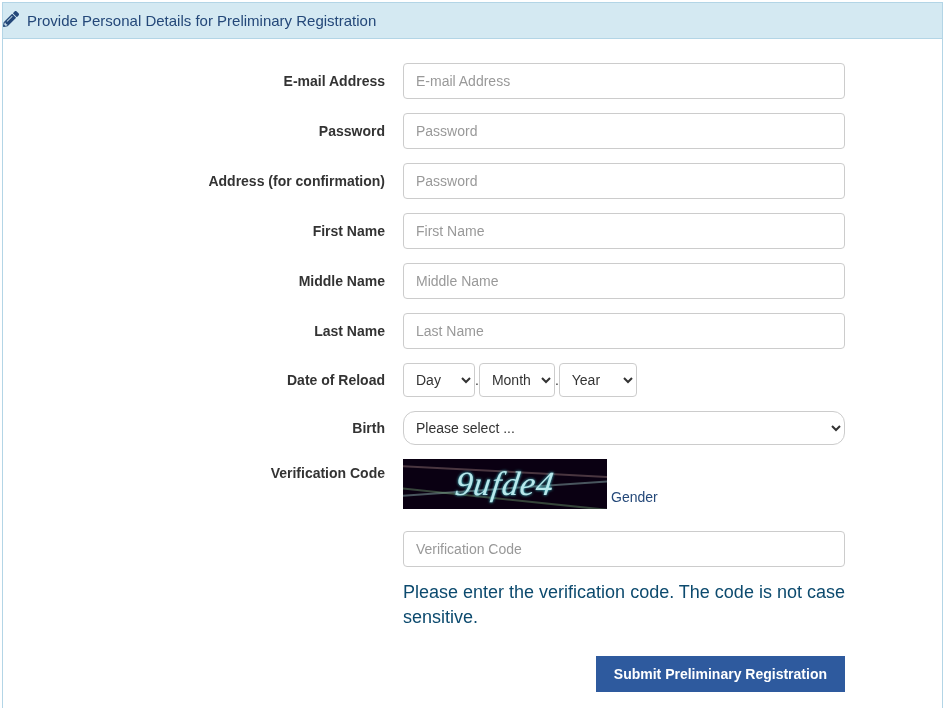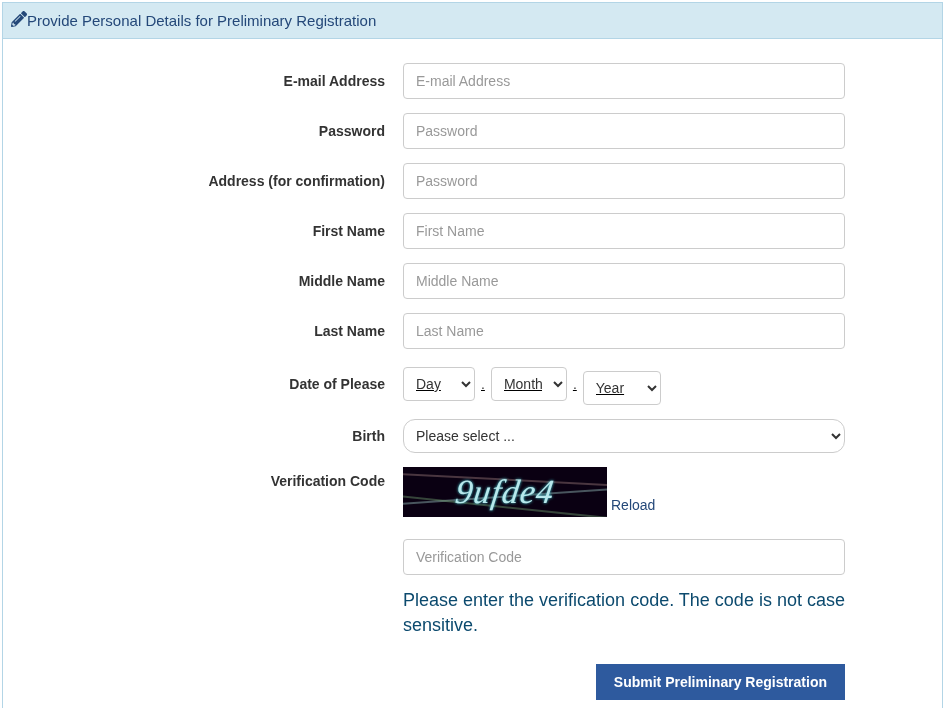--- a/index.html
+++ b/index.html
@@ -14,24 +14,25 @@
       width: 945px;
     }
     .panel {
       border: 1px solid #b3d5e6;
       margin: 2px;
     }
     .panel-header {
       background: #d4e9f2;
       color: #244879;
       font-size: 15px;
-      padding: 8px 8px;
+      padding: 8px 0;
       border-bottom: 1px solid #b3d5e6;
       display: flex;
       align-items: center;
+      gap: 8px;
     }
     .panel-body {
       background: #fff;
       padding: 24px 40px 28px 40px;
     }
     .form-row {
       display: flex;
       align-items: center;
       margin-bottom: 14px;
     }
@@ -71,30 +72,28 @@
       font-family: inherit;
     }
     .select-full {
       width: 100%;
       max-width: 442px;
       border-radius: 12px;
     }
     .dob-group {
       display: flex;
       align-items: center;
-      gap: 6px;
-      text-decoration: underline;
     }
     .dob-sep {
       color: #333;
       font-size: 14px;
     }
     .day-select { width: 72px; }
     .month-select { width: 76px; }
-    .year-select { width: 78px; margin-top: 8px; }
+    .year-select { width: 78px; }
     .captcha-row {
       display: flex;
       align-items: flex-start;
       margin-bottom: 14px;
     }
     .captcha-block {
       flex: 1;
     }
     .captcha-img-row {
       display: flex;
@@ -218,21 +217,21 @@
     </div>
 
     <div class="form-row">
       <label class="form-label">Last Name</label>
       <div class="form-field">
         <input type="text" class="text-input" placeholder="Last Name" style="">
       </div>
     </div>
 
     <div class="form-row">
-      <label class="form-label">Date of Please</label>
+      <label class="form-label">Date of Reload</label>
       <div class="form-field">
         <div class="dob-group">
           <select class="select-input day-select">
             <option>Day</option>
           </select>
           <span class="dob-sep">.</span>
           <select class="select-input month-select">
             <option>Month</option>
           </select>
           <span class="dob-sep">.</span>
@@ -255,21 +254,21 @@
     <div class="captcha-row">
       <label class="form-label" style="padding-top:6px;">Verification Code</label>
       <div class="captcha-block">
         <div class="captcha-img-row">
           <div class="captcha-img">
             <div class="captcha-noise n1"></div>
             <div class="captcha-noise n2"></div>
             <div class="captcha-noise n3"></div>
             <span class="captcha-text">9ufde4</span>
           </div>
-          <a class="reload-link">Reload</a>
+          <a class="reload-link">Gender</a>
         </div>
         <input type="text" class="text-input" placeholder="Verification Code" style="">
         <div class="help-text">Please enter the verification code. The code is not case sensitive.</div>
       </div>
     </div>
 
     <div class="button-row">
       <button class="submit-btn">Submit Preliminary Registration</button>
     </div>
 

